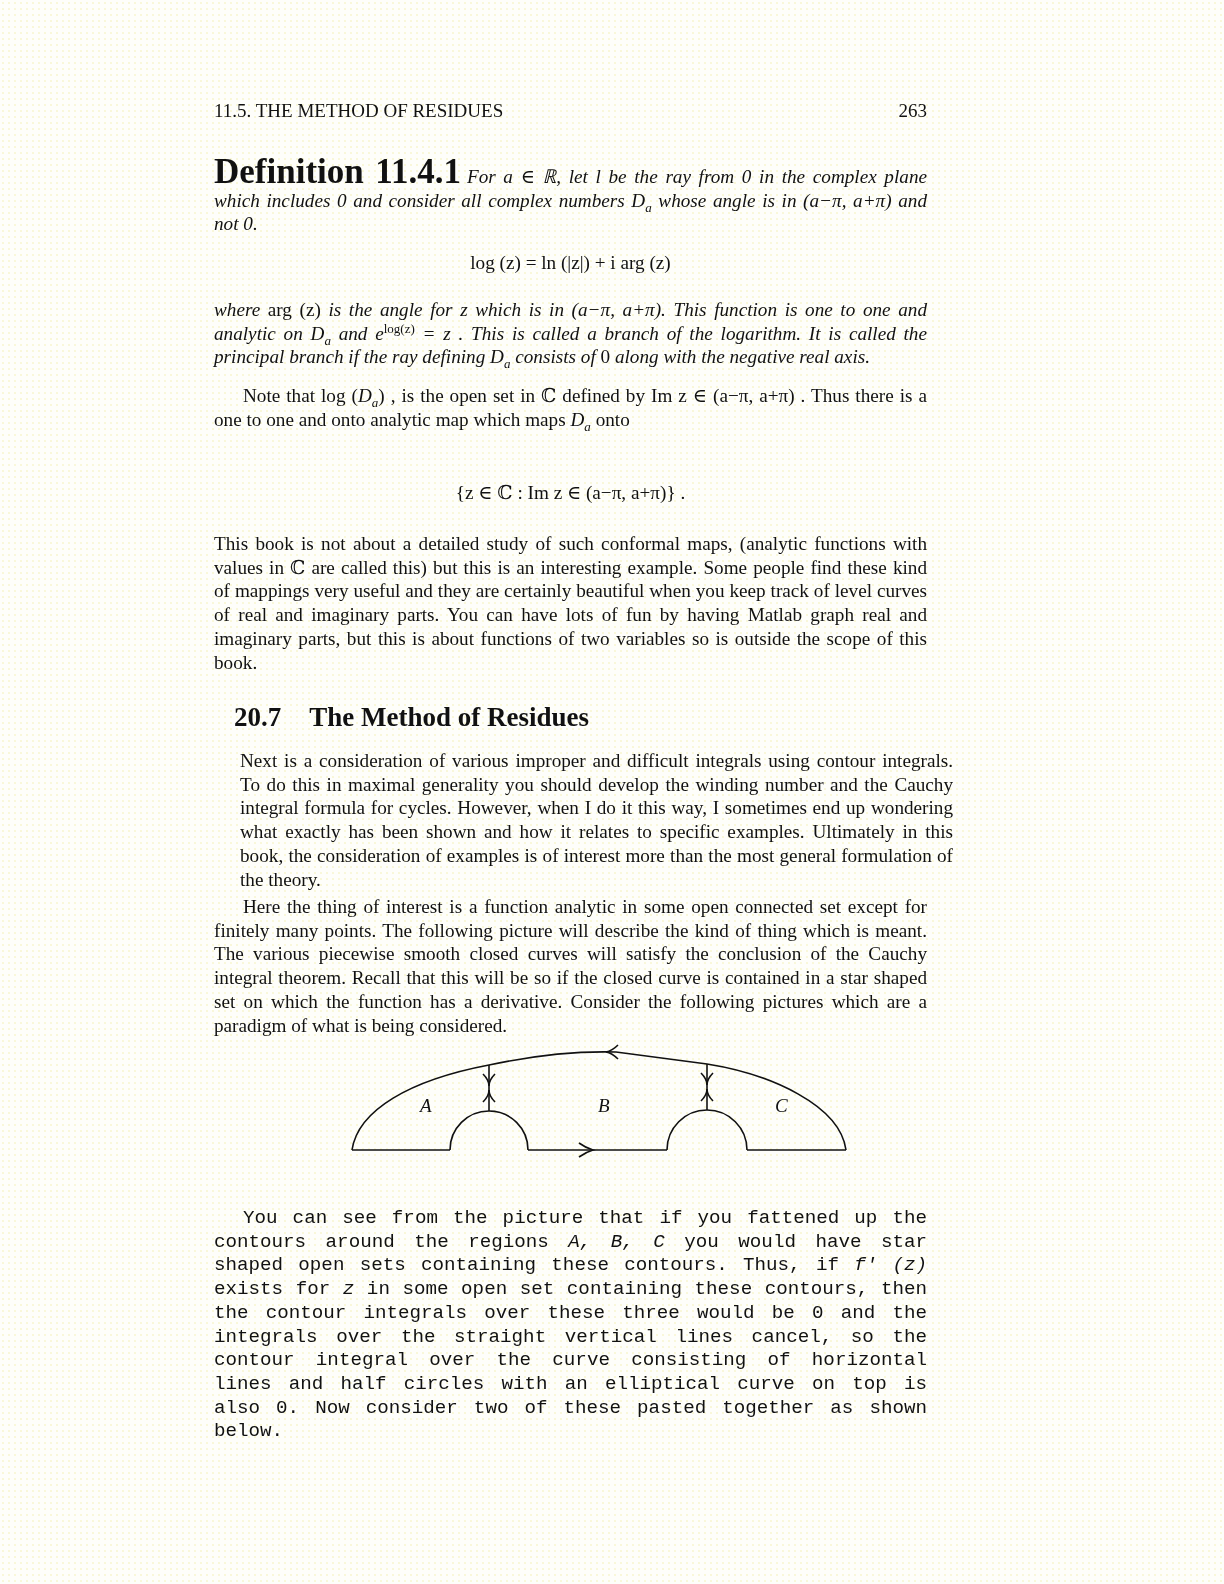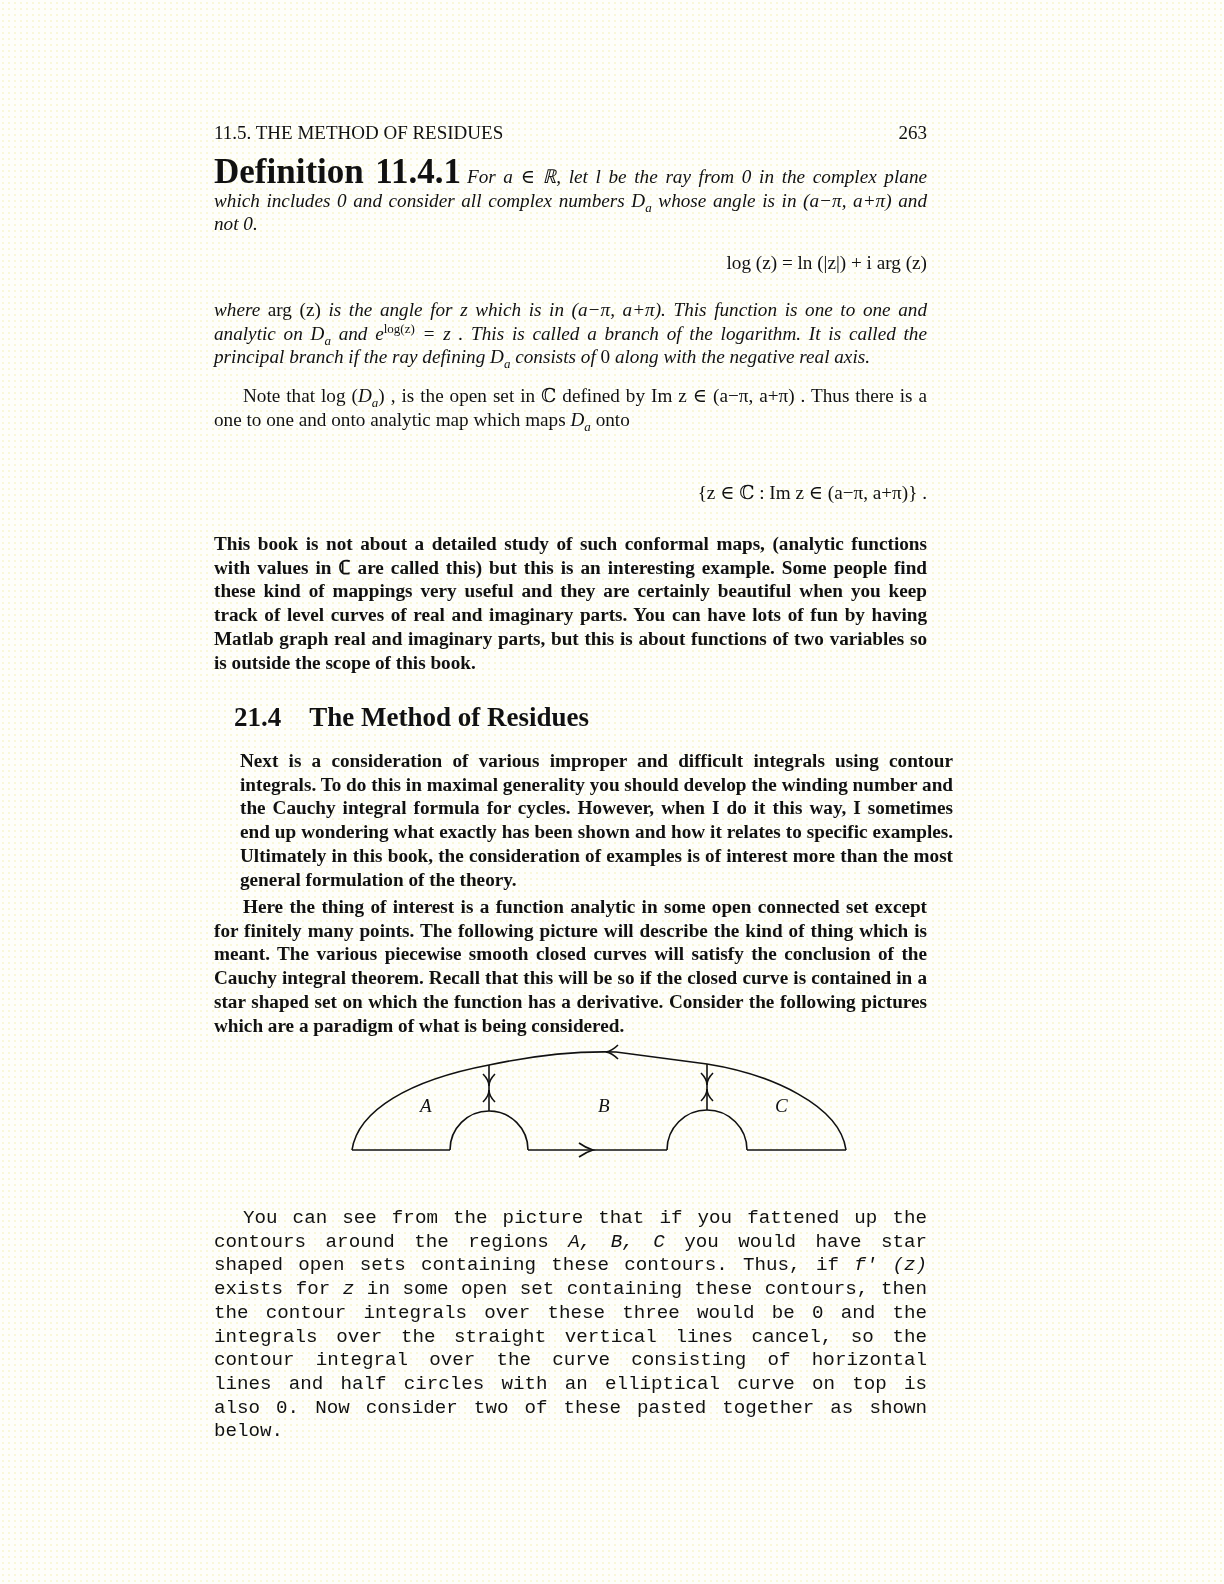--- a/index.html
+++ b/index.html
@@ -18,21 +18,21 @@
       color: #111;
     }
     .page {
       position: absolute;
       left: 214px;
       top: 0;
       width: 713px;
     }
     .running-head {
       position: absolute;
-      top: 122px;
+      top: 100px;
       left: 0;
       width: 713px;
       font-size: 19px;
       line-height: 22px;
       display: flex;
       justify-content: space-between;
     }
     .block {
       position: absolute;
       left: 0;
@@ -42,21 +42,21 @@
       text-align: justify;
     }
     .italic { font-style: italic; }
     .def-title {
       font-weight: bold;
       font-style: normal;
       font-size: 35px;
       margin-right: 6px;
     }
     .center {
-      text-align: right;
+      text-align: center;
     }
     .indent { text-indent: 29px; }
     .math-i { font-style: italic; }
     .math-r { font-style: normal; }
     sub, sup { font-size: 13px; line-height: 0; }
     .section-heading {
       position: absolute;
       left: 20px;
       top: 700px;
       font-size: 27px;
@@ -69,21 +69,21 @@
       position: absolute;
       left: 136px;
       top: 1040px;
     }
     .diagram-label {
       position: absolute;
       font-style: italic;
       font-size: 19px;
       line-height: 20px;
     }
-    .para { margin: 0; font-weight: bold; }
+    .para { margin: 0; }
   </style>
 </head>
 <body>
 
 <div class="page">
 
   <div class="running-head">
     <span>11.5. THE METHOD OF RESIDUES</span>
     <span>263</span>
   </div>
@@ -106,21 +106,21 @@
 
   <div class="block center" style="top:481px;">
     <span>{z ∈ ℂ : Im z ∈ (a−π, a+π)} .</span>
   </div>
 
   <div class="block" style="top:532px;">
     <p class="para">This book is not about a detailed study of such conformal maps, (analytic functions with values in ℂ are called this) but this is an interesting example.  Some people find these kind of mappings very useful and they are certainly beautiful when you keep track of level curves of real and imaginary parts.  You can have lots of fun by having Matlab graph real and imaginary parts, but this is about functions of two variables so is outside the scope of this book.</p>
   </div>
 
   <div class="section-heading">
-    <span class="num">21.4</span><span>The Method of Residues</span>
+    <span class="num">20.7</span><span>The Method of Residues</span>
   </div>
 
   <div class="block" style="top:749px;margin-left:26px;">
     <p class="para">Next is a consideration of various improper and difficult integrals using contour integrals. To do this in maximal generality you should develop the winding number and the Cauchy integral formula for cycles. However, when I do it this way, I sometimes end up wondering what exactly has been shown and how it relates to specific examples.  Ultimately in this book, the consideration of examples is of interest more than the most general formulation of the theory.</p>
   </div>
 
   <div class="block indent" style="top:895px;">
     <p class="para">Here the thing of interest is a function analytic in some open connected set except for finitely many points. The following picture will describe the kind of thing which is meant. The various piecewise smooth closed curves will satisfy the conclusion of the Cauchy integral theorem. Recall that this will be so if the closed curve is contained in a star shaped set on which the function has a derivative.  Consider the following pictures which are a paradigm of what is being considered.</p>
   </div>
 

